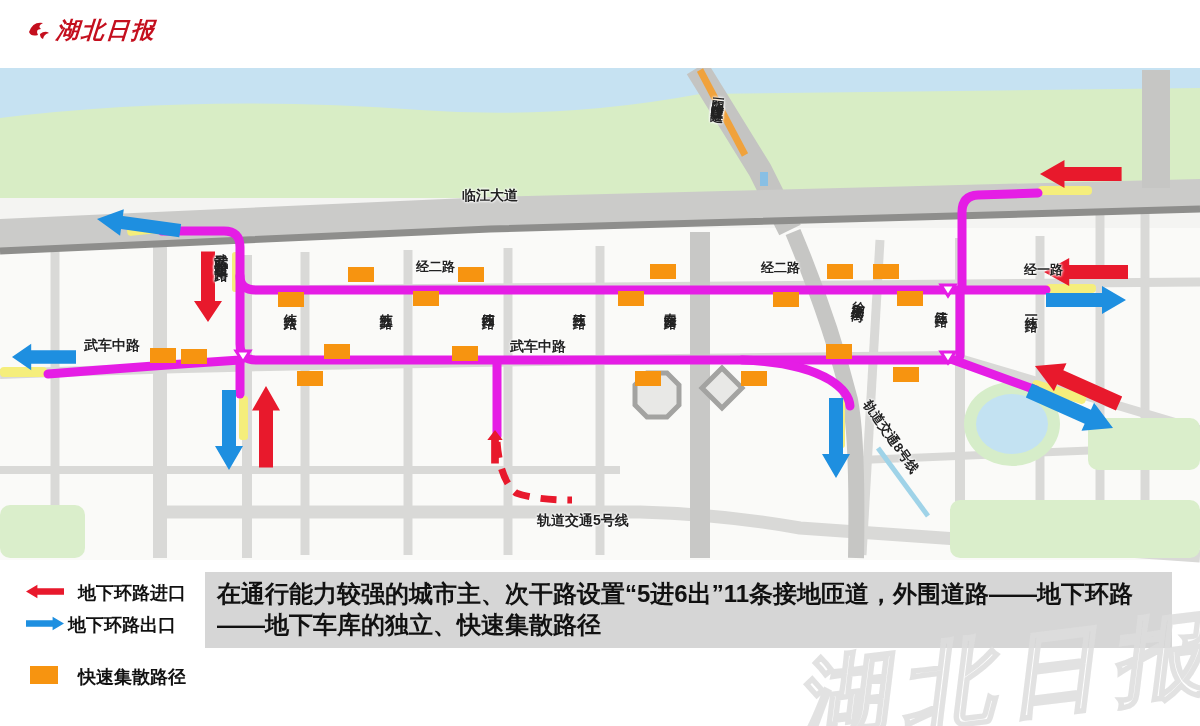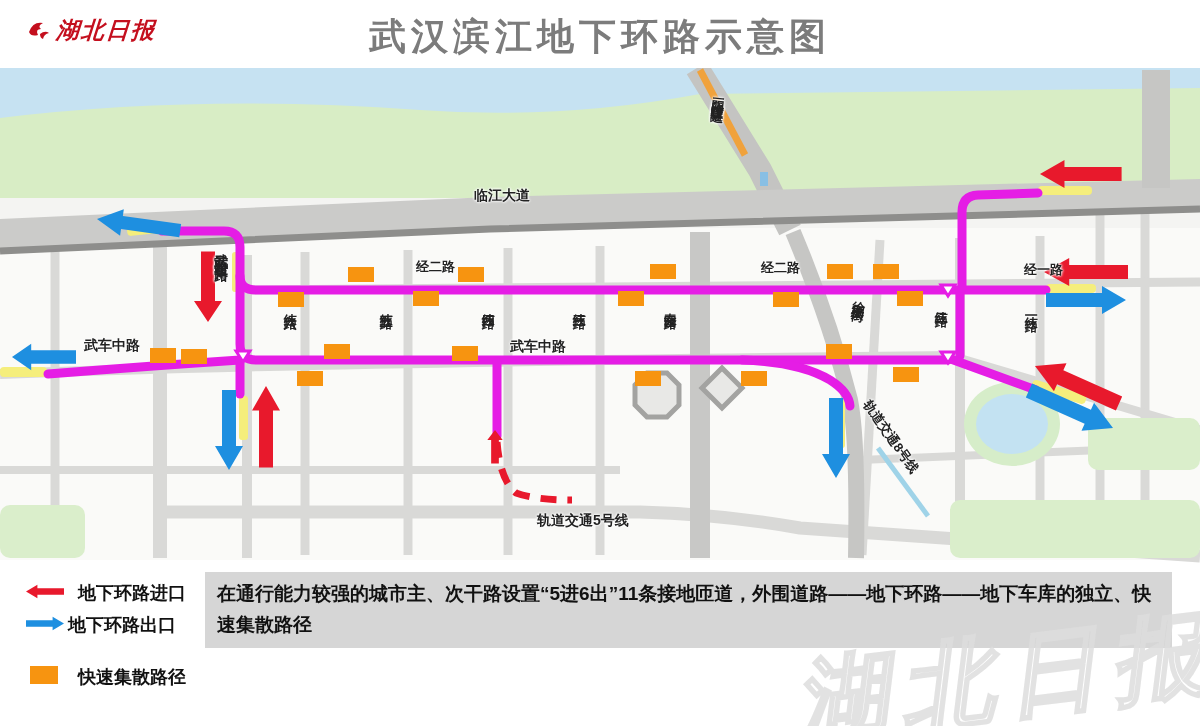--- a/index.html
+++ b/index.html
@@ -16,21 +16,21 @@
   .map-svg{position:absolute;left:0;top:0;z-index:1;}
   .lbl{position:absolute;z-index:2;font-weight:bold;color:#222;font-size:13px;line-height:1.05;
        text-shadow:0 0 3px #fff,0 0 3px #fff,0 0 2px #fff;white-space:nowrap;}
   .vl{writing-mode:vertical-lr;text-orientation:mixed;letter-spacing:2px;}
   .big{font-size:14px;}
   
   .legend{position:absolute;left:0;top:562px;width:1096px;height:164px;background:#fff;z-index:3;}
   .leg-icon{position:absolute;}
   .leg-label{position:absolute;font-size:18px;font-weight:bold;color:#111;white-space:nowrap;}
   .note{position:absolute;left:205px;width:967px;background:#d6d6d6;color:#111;
-        font-size:19px;font-weight:bold;line-height:31px;padding:6px 12px;box-sizing:border-box;}
+        font-size:24px;font-weight:bold;line-height:31px;padding:6px 12px;box-sizing:border-box;}
   .wm{position:absolute;right:-18px;bottom:-14px;z-index:5;font-size:92px;font-weight:bold;
       letter-spacing:14px;color:transparent;-webkit-text-stroke:2.5px #dedede;
       transform:rotate(-7deg);opacity:.85;pointer-events:none;white-space:nowrap;
       font-style:italic;}
 </style>
 </head>
 <body>
 
 <div class="page">
 
@@ -157,21 +157,21 @@
     <g fill="#1e8fe0">
       <use href="#arr" transform="translate(97,219) rotate(8) scale(1.05,0.95)"></use>
       <use href="#arr" transform="translate(12,357) scale(0.8,0.95)"></use>
       <use href="#arr" transform="translate(229,470) rotate(270)"></use>
       <use href="#arr" transform="translate(1126,300) rotate(180)"></use>
       <use href="#arr" transform="translate(1113,428) rotate(204) scale(1.15,1.1)"></use>
       <use href="#arr" transform="translate(836,478) rotate(270)"></use>
     </g>
   </svg>
 
-  <div class="lbl big" style="left:474px;top:188px;">临江大道</div>
+  <div class="lbl big" style="left:462px;top:188px;">临江大道</div>
   <div class="lbl vl" style="left:712px;top:88px;transform:rotate(6deg);">三阳路过江隧道</div>
   <div class="lbl" style="left:416px;top:260px;">经二路</div>
   <div class="lbl" style="left:761px;top:261px;">经二路</div>
   <div class="lbl" style="left:1024px;top:263px;">经一路</div>
   <div class="lbl vl big" style="left:214px;top:243px;">武车二路（三角路）</div>
   <div class="lbl vl" style="left:283px;top:303px;">纬六路</div>
   <div class="lbl vl" style="left:379px;top:303px;">纬五路</div>
   <div class="lbl vl" style="left:481px;top:303px;">纬四路</div>
   <div class="lbl vl" style="left:572px;top:303px;">纬三路</div>
   <div class="lbl vl" style="left:663px;top:303px;">秦园路</div>
@@ -184,21 +184,20 @@
   <div class="lbl big" style="left:528px;top:513px;padding-left:9px;">轨道交通5号线</div>
 
   <div class="hdr">
     <div class="logo">
       <svg width="26" height="26" viewBox="0 0 26 26">
         <path d="M3,14 Q7,3 17,5 Q11,8 15,11 Q9,11 12,17 Q5,19 3,14 Z" fill="#c40f1e"></path>
         <path d="M14,16 Q19,12 23,15 Q18,16 17,21 Q14,20 14,16 Z" fill="#c40f1e"></path>
       </svg>
       <span class="logo-text">湖北日报</span>
     </div>
-    <div class="title">武汉滨江地下环路示意图</div>
   </div>
 
   <div class="legend">
     <svg class="leg-icon" style="left:26px;top:20px;" width="38" height="19" viewBox="0 0 80 28">
       <path d="M0,14 L24,0 L24,7 L80,7 L80,21 L24,21 L24,28 Z" fill="#e8192c"></path>
     </svg>
     <div class="leg-label" style="left:78px;top:19px;">地下环路进口</div>
 
     <svg class="leg-icon" style="left:26px;top:52px;" width="38" height="19" viewBox="0 0 80 28">
       <path d="M80,14 L56,0 L56,7 L0,7 L0,21 L56,21 L56,28 Z" fill="#1e8fe0"></path>

